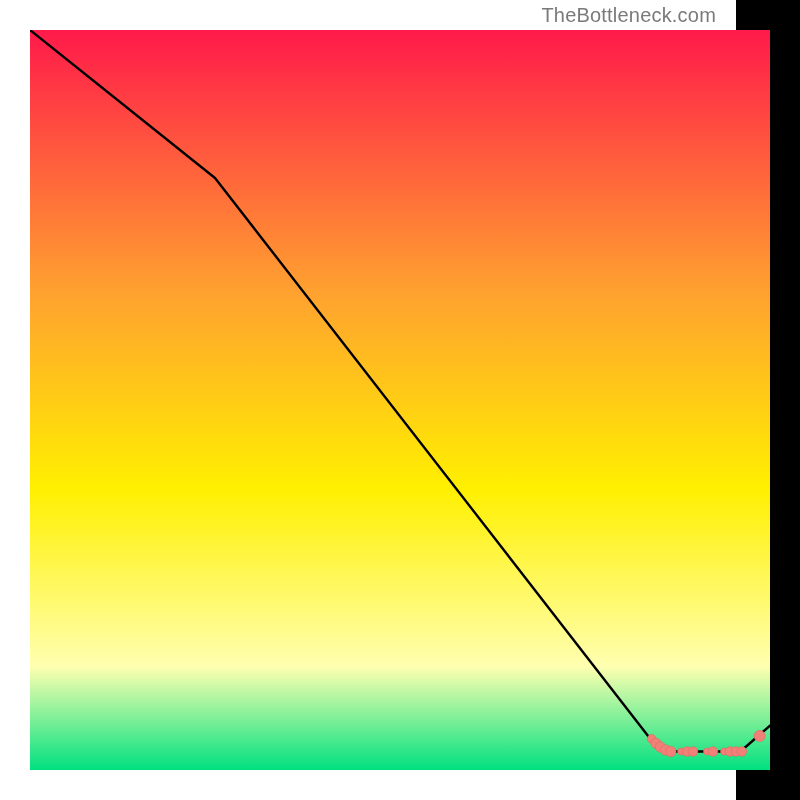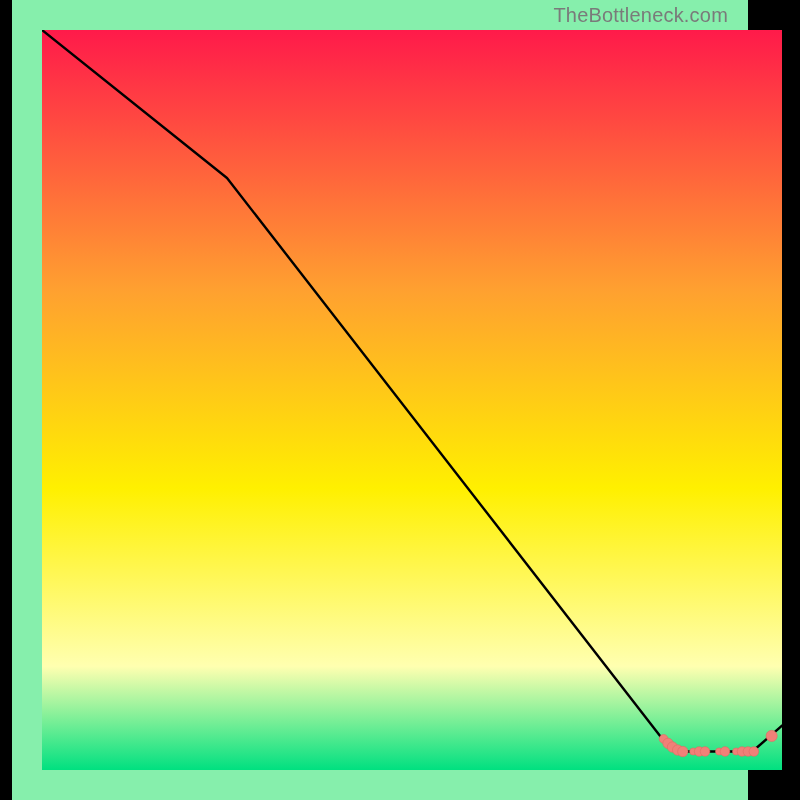--- a/index.html
+++ b/index.html
@@ -8,22 +8,21 @@
     width: 800px;
     height: 800px;
     background: #000000;
     overflow: hidden;
     font-family: Arial, Helvetica, sans-serif;
   }
   .frame {
     position: relative;
     width: 736px;
     height: 800px;
-    background: #86efac;
-    margin-left: 12px;
+    background: #ffffff;
   }
   .watermark {
     position: absolute;
     top: 4px;
     right: 20px;
     color: #7a7a7a;
     font-size: 20px;
     font-weight: 500;
     letter-spacing: 0.2px;
     z-index: 10;

